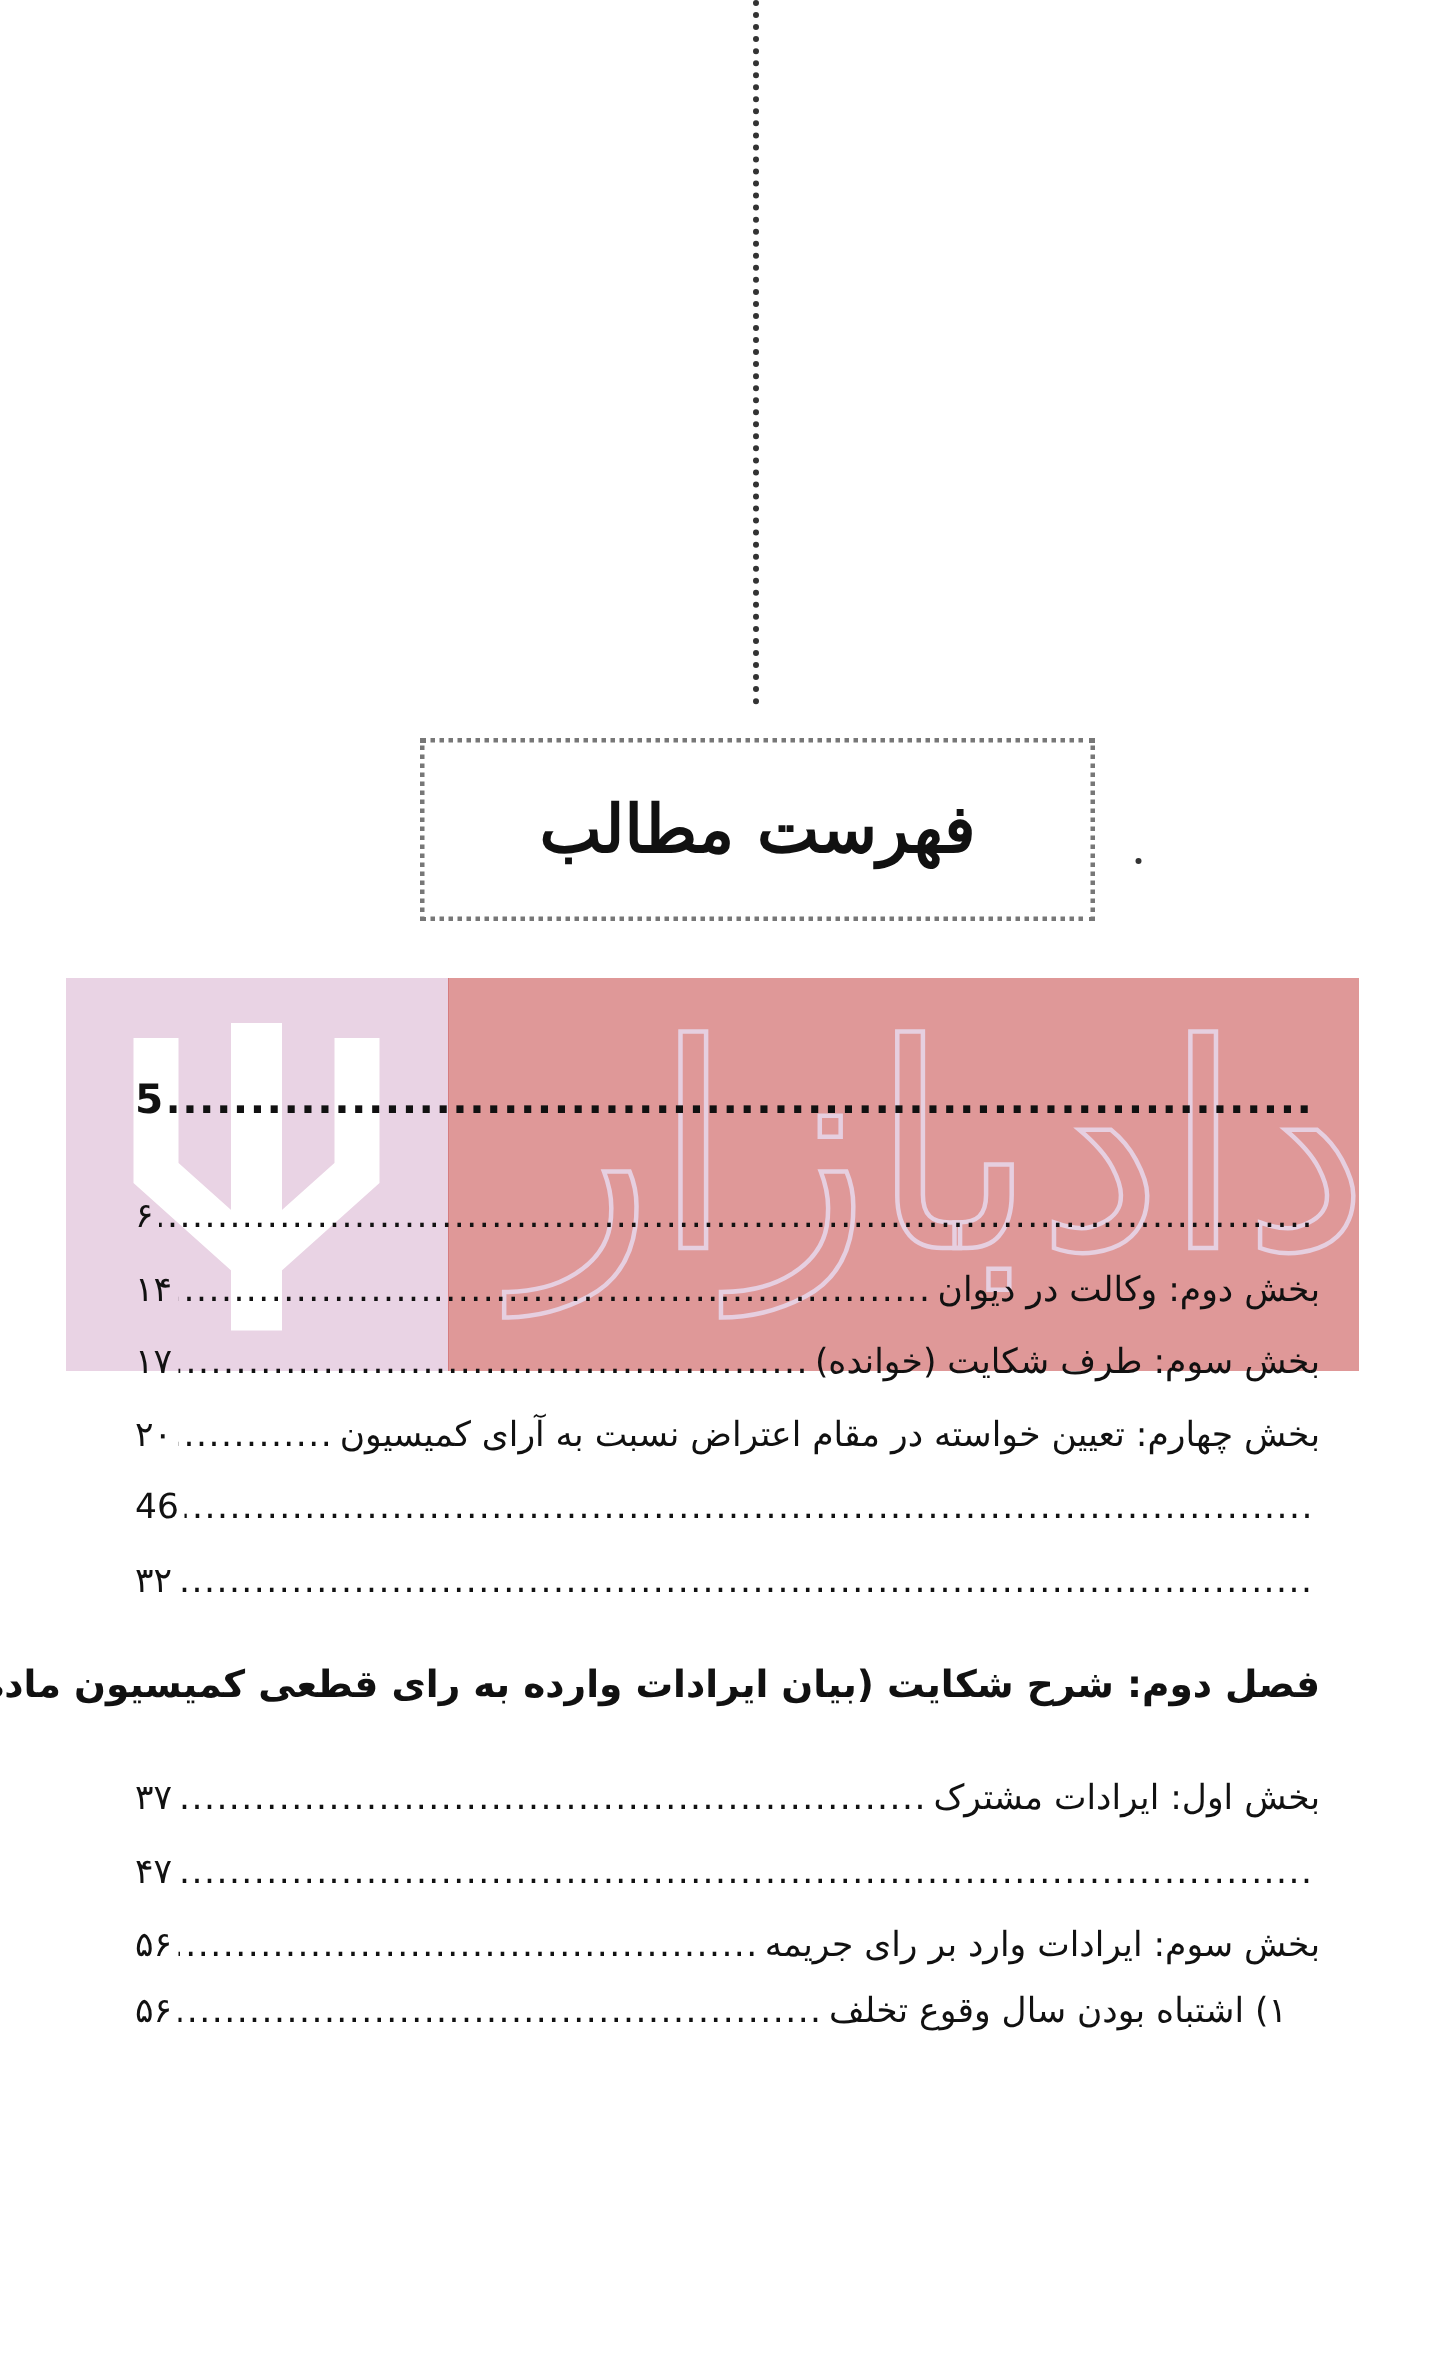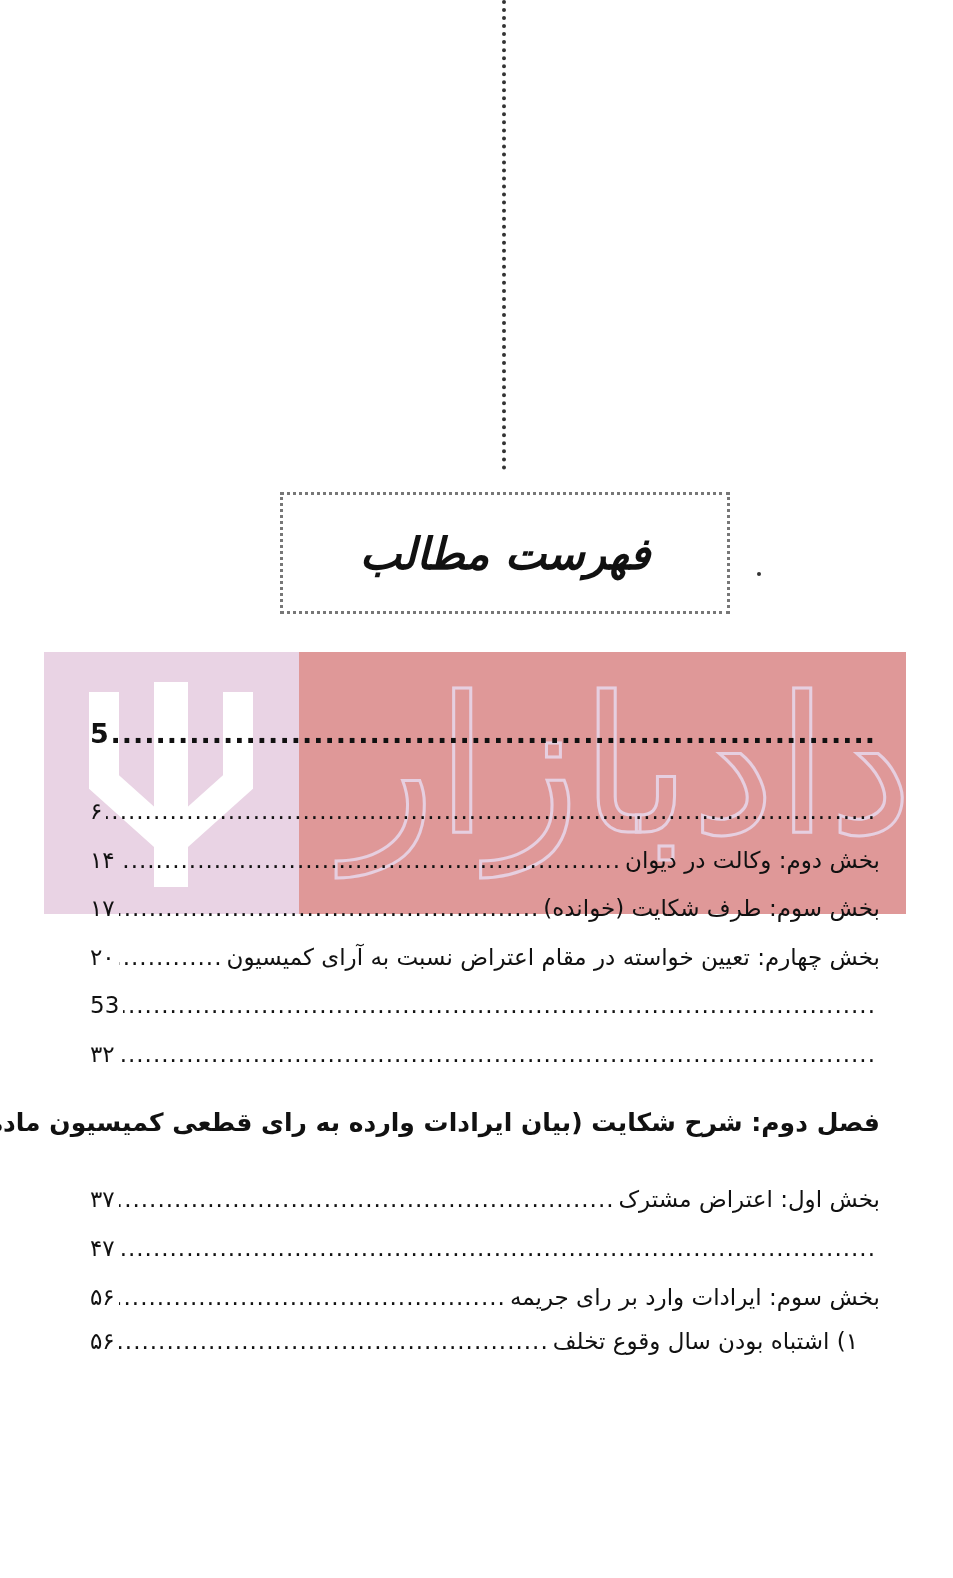--- a/index.html
+++ b/index.html
@@ -1,19 +1,19 @@
 <!DOCTYPE html>
 <html><head>
 <meta charset="utf-8">
 <style>
   html, body { margin:0; padding:0; }
   body { width:953px; height:1578px; background:#ffffff; position:relative; overflow:hidden; font-family:"DejaVu Sans", sans-serif; color:#111; }
   .vline { position:absolute; left:502px; top:0; width:0; height:470px; border-left:4px dotted #333; }
   .title-box { position:absolute; left:280px; top:492px; width:450px; height:122px; border:3px dotted #777; box-sizing:border-box; display:flex; align-items:center; justify-content:center; }
-  .title-text { font-family:"DejaVu Serif", serif; font-size:44px; font-weight:bold; font-style:italic; color:#111; direction:rtl; }
+  .title-text { font-family:"DejaVu Serif", serif; font-size:44px; font-weight:bold; color:#111; direction:rtl; }
   .dot-mark { position:absolute; left:757px; top:572px; width:4px; height:4px; background:#333; border-radius:50%; }
   .watermark { position:absolute; left:44px; top:652px; width:862px; height:262px; background:#b91c1c; }
   .wm-left { position:absolute; left:0; top:0; width:255px; height:262px; }
   .wm-right { position:absolute; left:255px; top:0; width:607px; height:262px; background:#fff; opacity:0.55; }
   .wm-word { position:absolute; left:300px; top:20px; font-size:190px; color:transparent; -webkit-text-stroke:3px #e6cfe0; direction:rtl; line-height:1; font-family:"DejaVu Sans", sans-serif; }
   .toc { position:absolute; left:90px; width:790px; direction:rtl; }
   .row { position:absolute; right:0; left:0; display:flex; align-items:baseline; direction:rtl; white-space:nowrap; }
   .row .label { flex:0 0 auto; }
   .row .leader { flex:1 1 auto; overflow:hidden; margin:0 4px; color:#111; letter-spacing:1px; }
   .row .leader::after { content:"........................................................................................................................................................................................................"; }
@@ -61,35 +61,35 @@
     <span class="leader"></span>
     <span class="page">۱۷</span>
   </div>
   <div class="row section" style="top:944px;">
     <span class="label">بخش چهارم: تعیین خواسته در مقام اعتراض نسبت به آرای کمیسیون</span>
     <span class="leader"></span>
     <span class="page">۲۰</span>
   </div>
   <div class="row section" style="top:992px;">
     <span class="leader"></span>
-    <span class="page">53</span>
+    <span class="page">46</span>
   </div>
   <div class="row section" style="top:1041px;">
     <span class="leader"></span>
     <span class="page">۳۲</span>
   </div>
 
   <div class="row chapter" style="top:1108px; font-size:25px;">
     <span class="label">فصل دوم: شرح شکایت (بیان ایرادات وارده به رای قطعی کمیسیون ماده صد)</span>
     <span style="flex:1 1 auto;"></span>
 
   </div>
 
   <div class="row section" style="top:1186px;">
-    <span class="label">بخش اول: اعتراض مشترک</span>
+    <span class="label">بخش اول: ایرادات مشترک</span>
     <span class="leader"></span>
     <span class="page">۳۷</span>
   </div>
   <div class="row section" style="top:1235px;">
     <span class="leader"></span>
     <span class="page">۴۷</span>
   </div>
   <div class="row section" style="top:1284px;">
     <span class="label">بخش سوم: ایرادات وارد بر رای جریمه</span>
     <span class="leader"></span>

